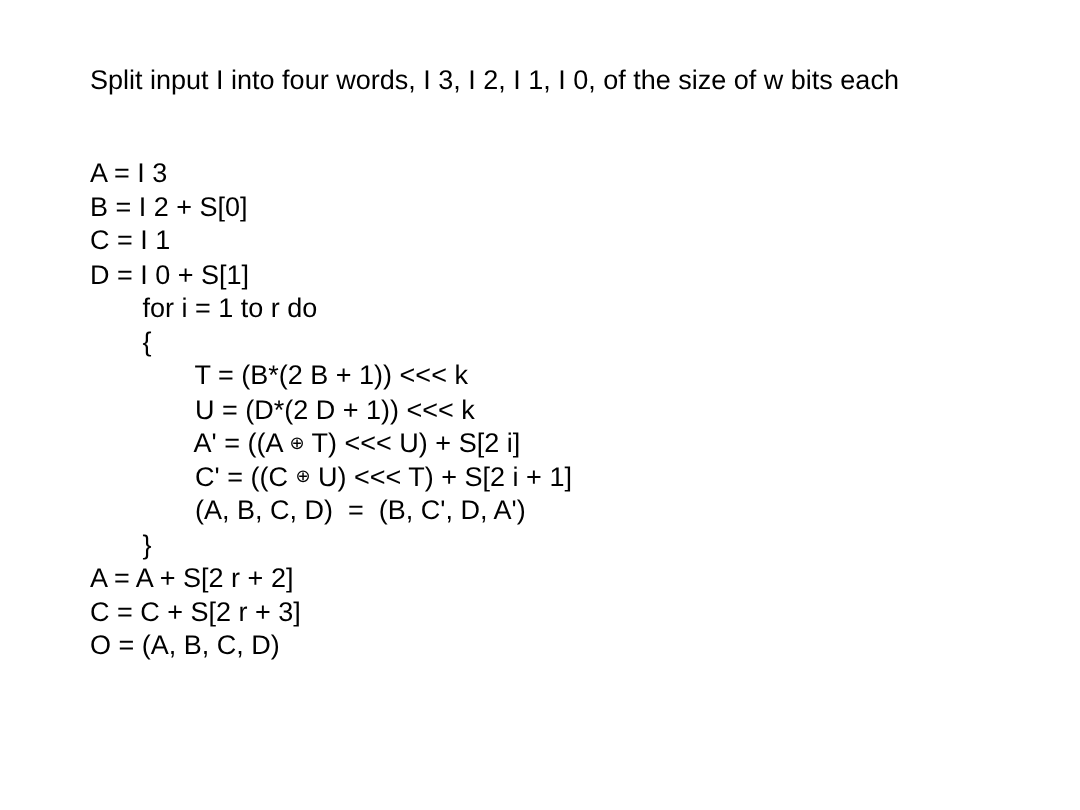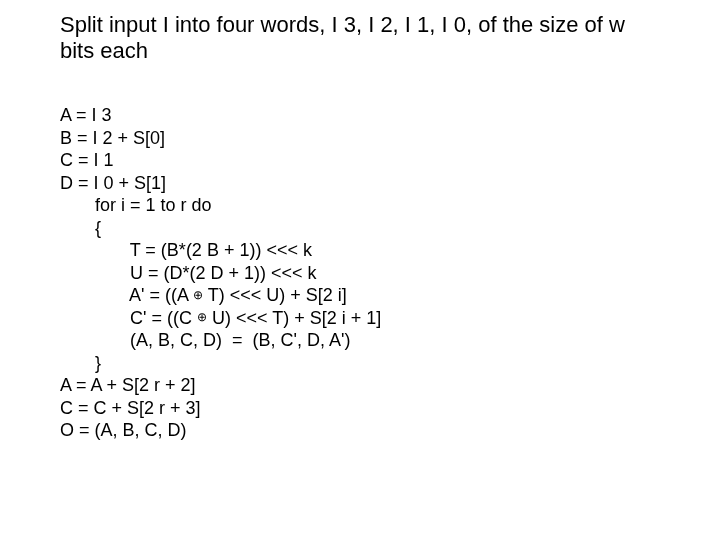--- a/index.html
+++ b/index.html
@@ -17,22 +17,23 @@
     box-sizing: border-box;
     padding: 12px 60px 20px 60px;
   }
   .title {
     font-size: 32px;
     font-weight: bold;
     text-align: center;
     margin: 4px 0 18px 0;
   }
   .intro {
-    font-size: 22px;
+    font-size: 18px;
     margin-bottom: 20px;
+    margin-top: 31px;
   }
   .code {
     font-size: 18px;
     line-height: 1.25;
     white-space: pre;
     font-family: Arial, Helvetica, sans-serif;
     margin-top: 40px;
   }
   .xor {
     font-size: 12px;

